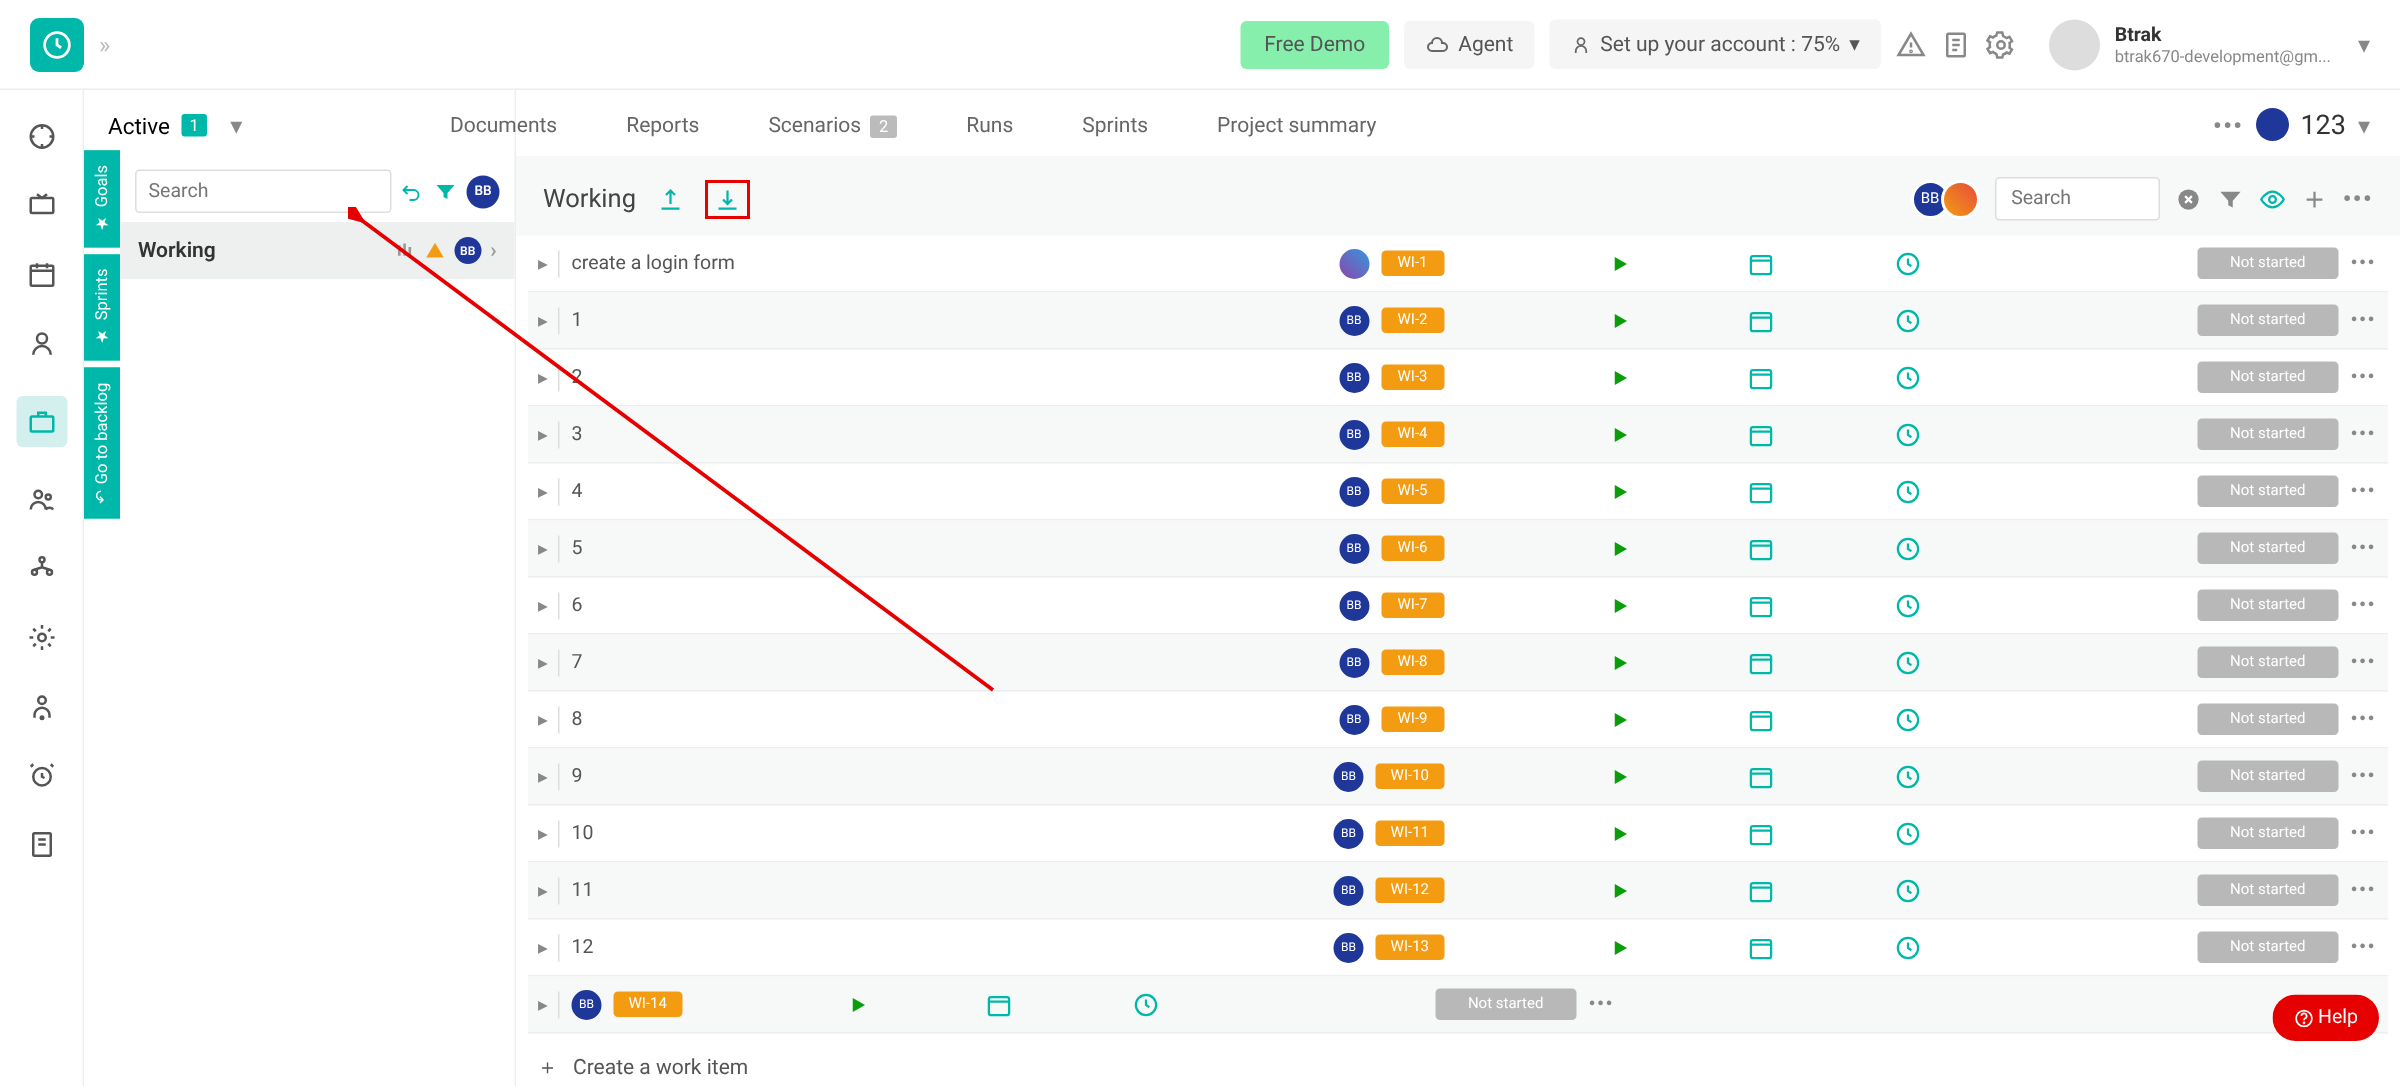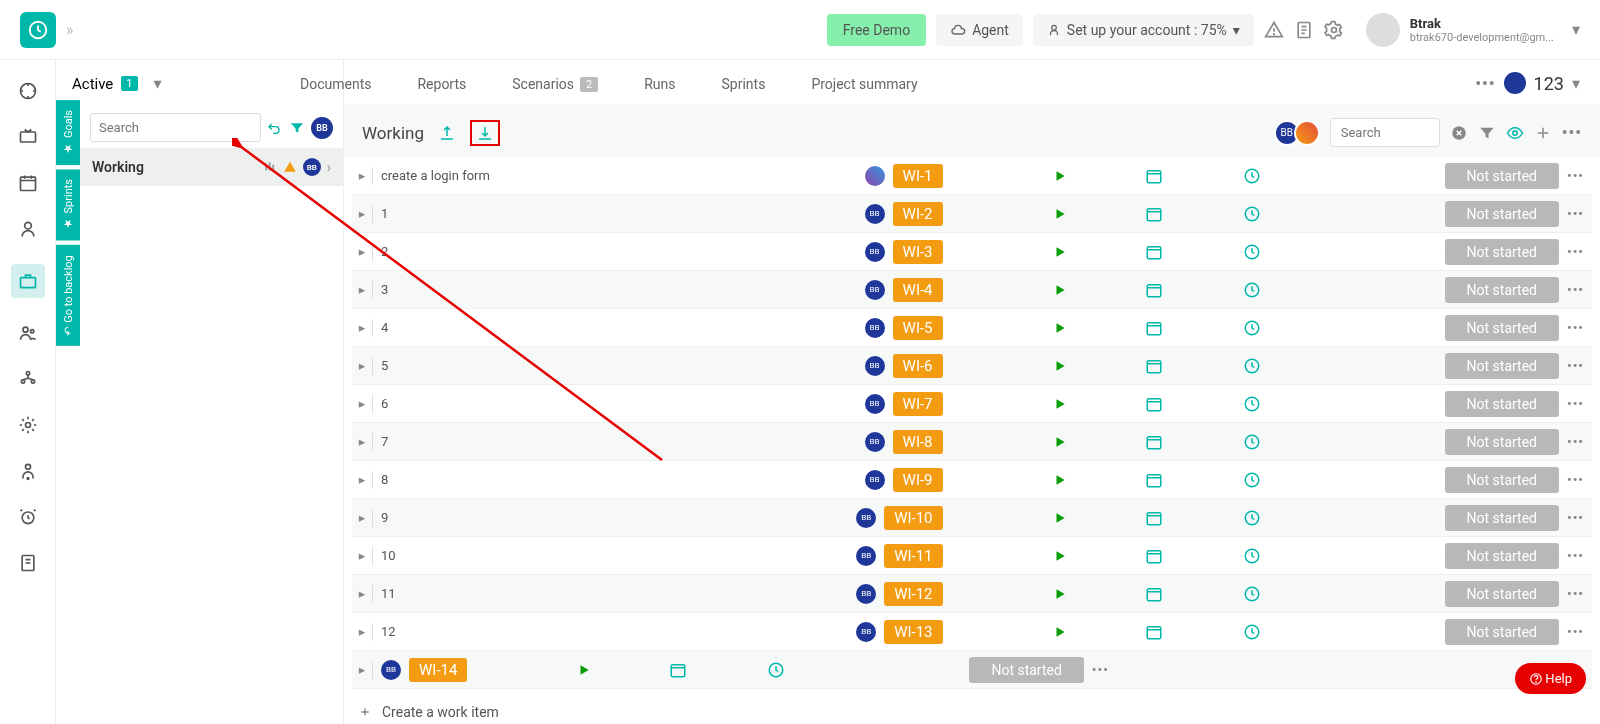--- a/index.html
+++ b/index.html
@@ -56,25 +56,25 @@
 .search-main{border:1px solid #ddd;border-radius:3px;padding:6px 10px;font-size:13px;width:110px}
 .hdr-icon{color:#888;cursor:pointer;width:18px}
 .work-rows{padding:0 8px}
 .work-row{display:flex;align-items:center;height:38px;border-bottom:1px solid #eee;font-size:13px;color:#555;cursor:pointer}
 .work-row:nth-child(even){background:#f7f8f8}
 .wr-expand{width:20px;text-align:center;color:#888}
 .wr-divider{width:1px;height:18px;background:#ddd;margin-right:8px}
 .wr-title{flex:1}
 .wr-avatar{width:20px;height:20px;border-radius:50%;background:#1e3799;color:#fff;font-size:8px;display:flex;align-items:center;justify-content:center;margin-right:8px}
 .wr-avatar.img{background:linear-gradient(45deg,#8e44ad,#3498db)}
-.wi-tag{background:#f39c12;color:#fff;font-size:15px;padding:3px 10px;border-radius:3px;margin-right:110px;min-width:42px;text-align:center}
+.wi-tag{background:#f39c12;color:#fff;font-size:10px;padding:3px 10px;border-radius:3px;margin-right:110px;min-width:42px;text-align:center}
 .wr-play{width:14px;color:#0a9d0a;margin-right:78px}
 .wr-cal{width:18px;color:#00b8a9;margin-right:80px}
 .wr-clock{width:18px;color:#00b8a9;margin-right:184px}
-.wr-status{background:#b8b8b8;color:#fff;font-size:14px;padding:5px 22px;border-radius:3px;margin-right:8px}
+.wr-status{background:#b8b8b8;color:#fff;font-size:10px;padding:5px 22px;border-radius:3px;margin-right:8px}
 .wr-more{color:#888;margin-right:8px;cursor:pointer;font-weight:bold;letter-spacing:1px}
 .create-row{display:flex;align-items:center;padding:14px;color:#555;font-size:14px;gap:10px;cursor:pointer}
 .help-btn{position:fixed;right:14px;bottom:30px;background:#e60000;color:#fff;border:none;border-radius:18px;padding:8px 14px;font-size:13px;cursor:pointer;display:flex;align-items:center;gap:2px}
 .annotation-arrow{position:absolute;pointer-events:none;z-index:100}
 svg{display:block}
 </style>
 </head>
 <body>
 
 <div class="topbar">

